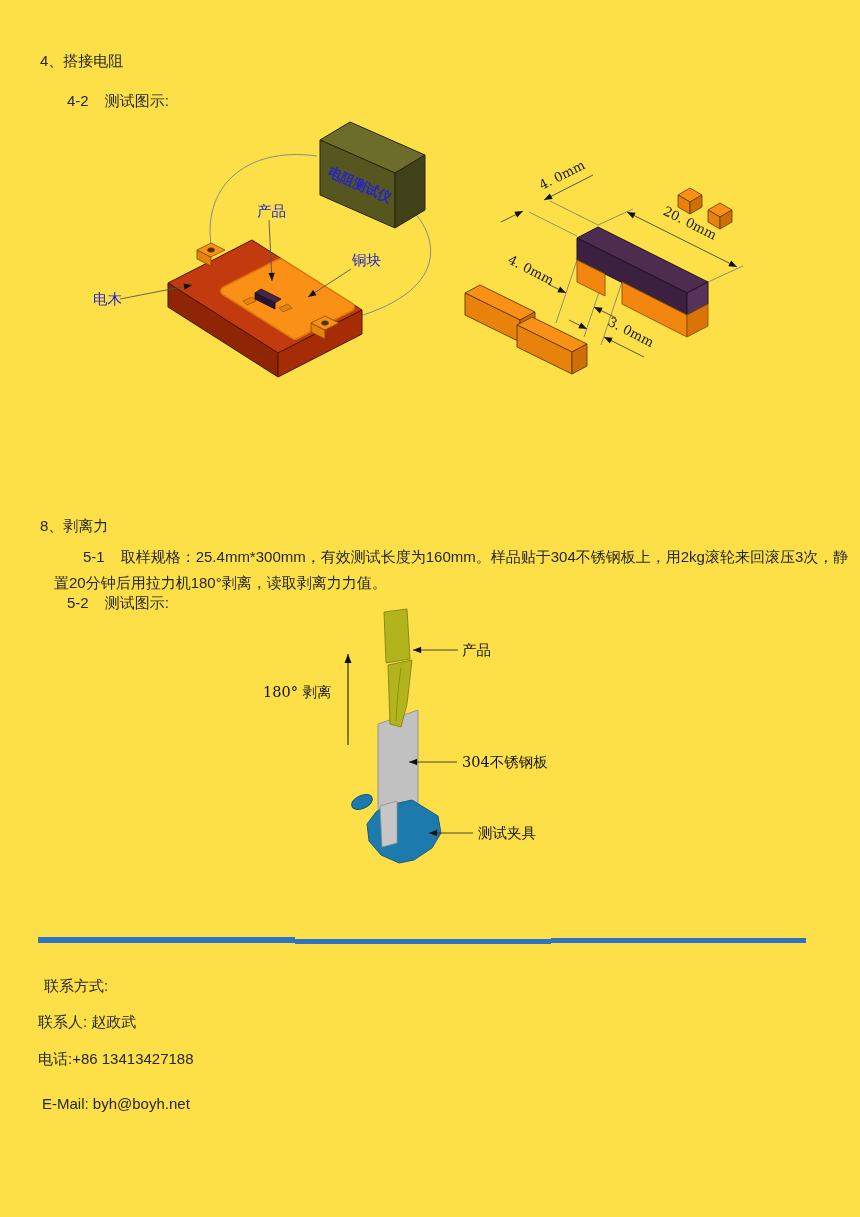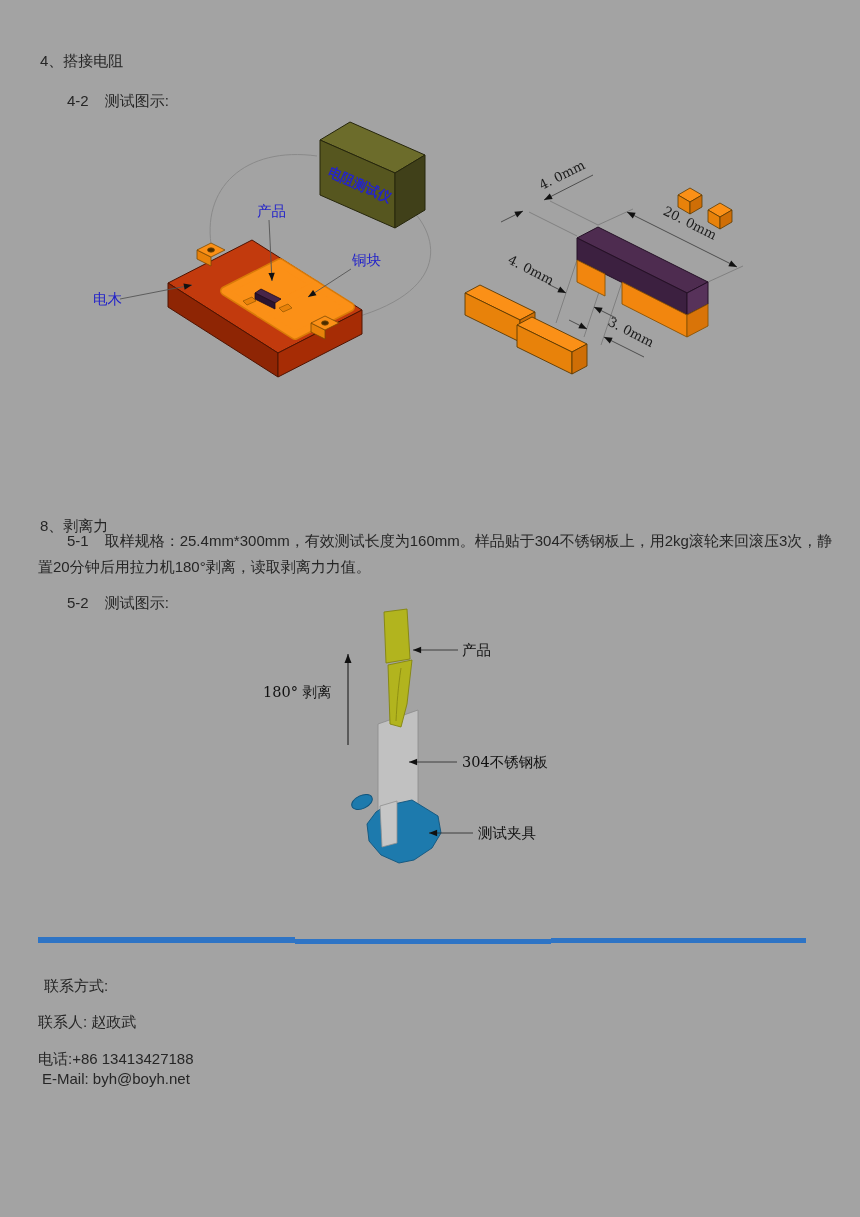--- a/index.html
+++ b/index.html
@@ -1,20 +1,20 @@
 <!DOCTYPE html>
 <html><head>
 <meta charset="utf-8">
 <style>
   html,body{margin:0;padding:0;background:#ffffff;}
-  #page{position:relative;width:860px;height:1217px;background:#a3a3a3;overflow:hidden;
+  #page{position:relative;width:860px;height:1217px;background:#fde047;overflow:hidden;
         font-family:"Liberation Sans",sans-serif;color:#262626;}
   .tline{position:absolute;font-size:15px;white-space:nowrap;color:#262626;}
   .inum{margin-right:16px;}
-  .para{position:absolute;font-size:15px;line-height:26px;color:#262626;margin:0;text-indent:29px;}
+  .para{position:absolute;font-size:15px;line-height:26px;color:#262626;margin:16px;text-indent:29px;}
   .fig{position:absolute;}
   .divider{position:absolute;left:38px;top:936px;width:768px;height:9px;}
   .divider .seg{position:absolute;height:5.5px;background:#2E74C5;}
   .seg1{left:0;top:1px;width:257px;}
   .seg2{left:257px;top:2.5px;width:256px;}
   .seg3{left:513px;top:1.5px;width:255px;}
   svg text{font-family:"DejaVu Serif","Liberation Serif",serif;}
 </style>
 </head>
 <body>
@@ -175,15 +175,15 @@
 
   <div class="divider">
     <div class="seg seg1"></div>
     <div class="seg seg2"></div>
     <div class="seg seg3"></div>
   </div>
 
   <div class="tline" style="left:44px;top:977px;">联系方式:</div>
   <div class="tline" style="left:38px;top:1013px;">联系人: 赵政武</div>
   <div class="tline" style="left:38px;top:1050px;text-align:right;">电话:+86 13413427188</div>
-  <div class="tline" style="left:42px;top:1070px;">E-Mail: byh@boyh.net</div>
+  <div class="tline" style="left:42px;top:1095px;">E-Mail: byh@boyh.net</div>
 
 </div>
 
 </body></html>

